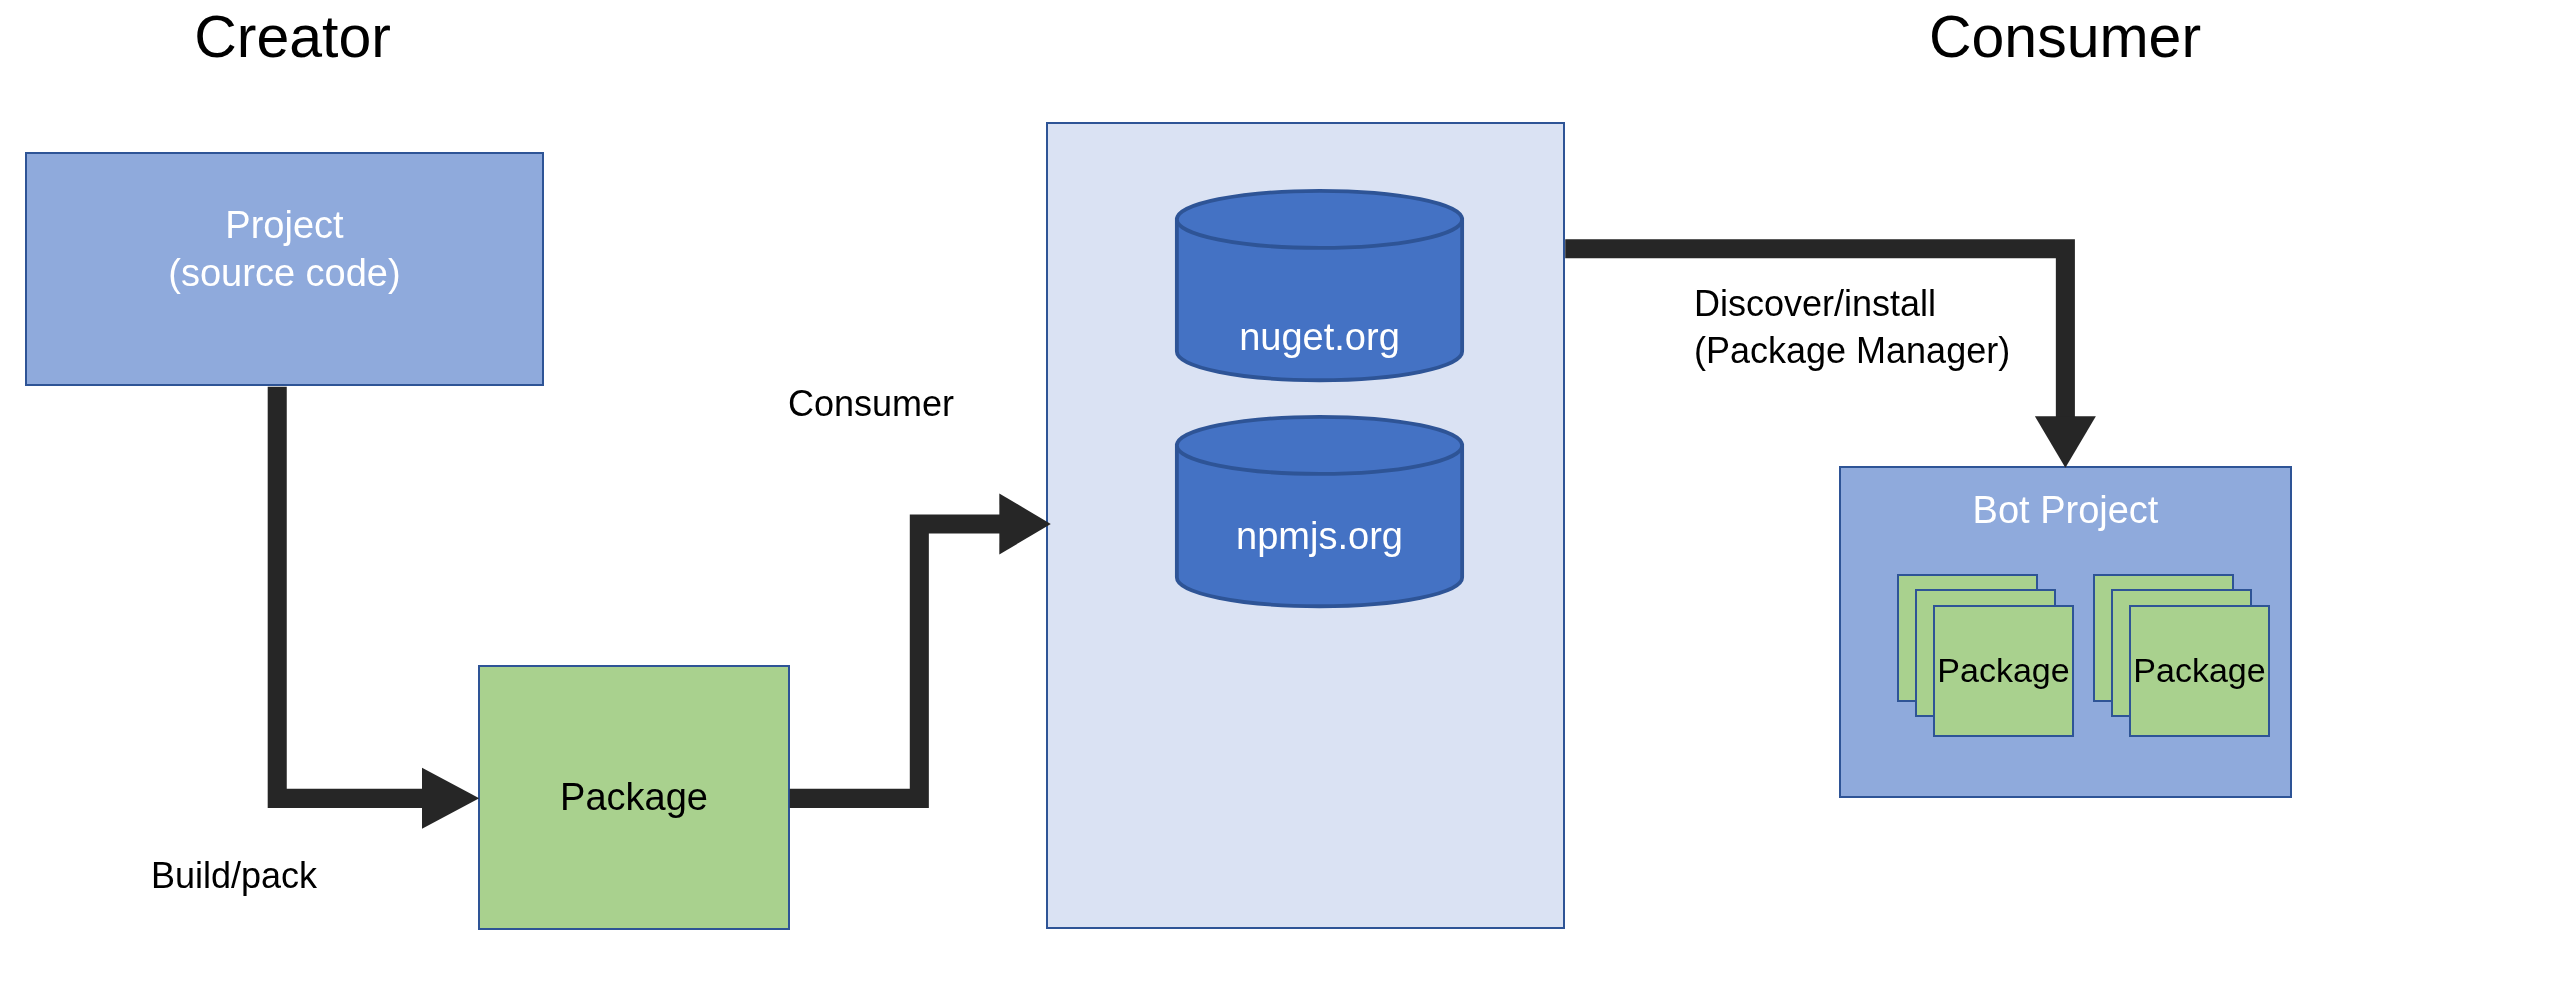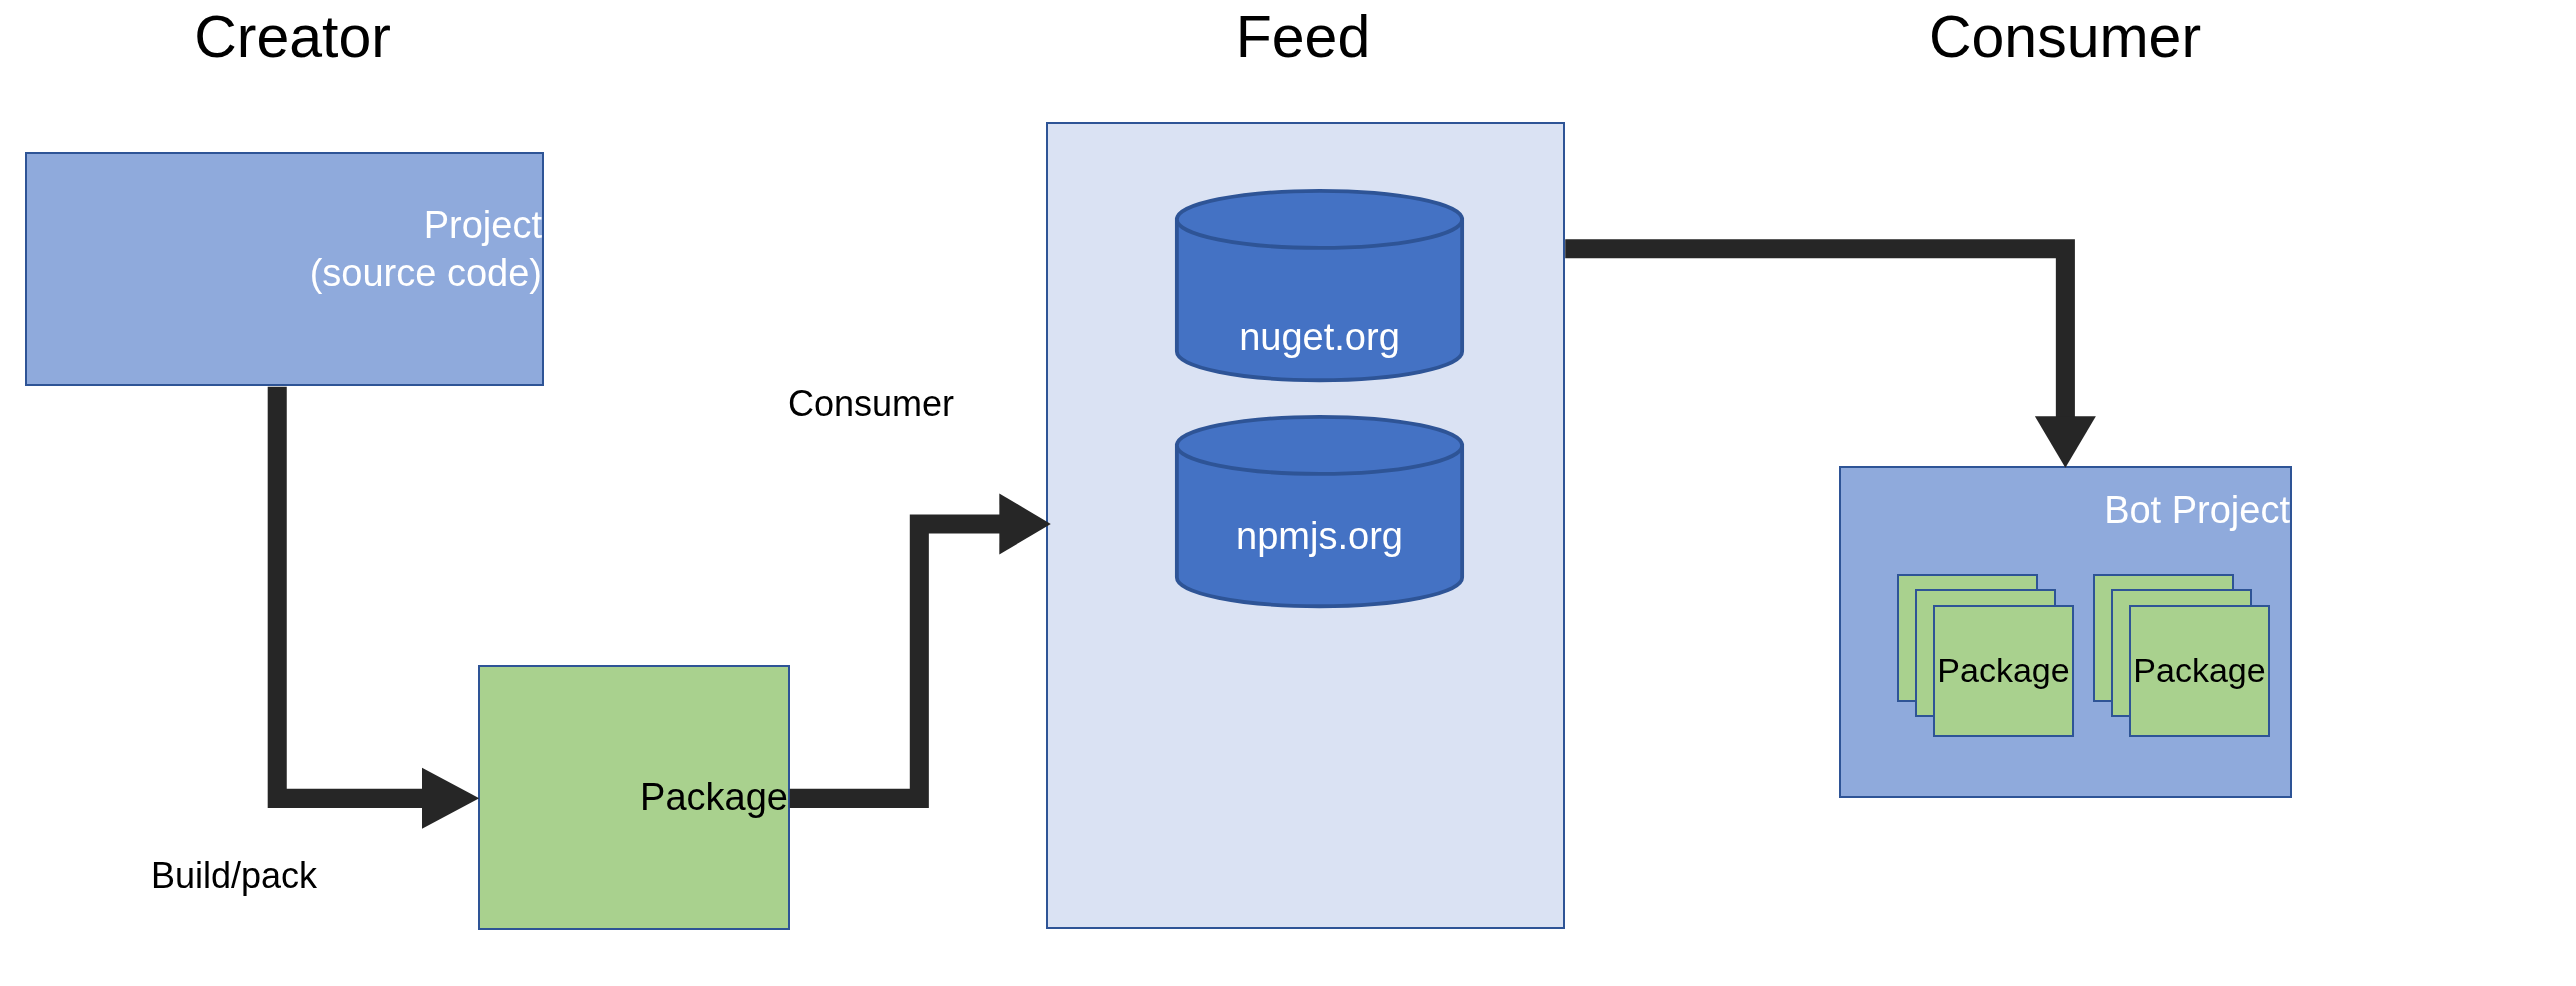--- a/index.html
+++ b/index.html
@@ -38,21 +38,21 @@
     position: absolute;
     box-sizing: border-box;
     border: 2.9px solid #2E5496;
   }
   .box-blue  { background: #8FAADC; }
   .box-green { background: #A9D18E; }
 
   .box-label {
     position: absolute;
     left: 0; right: 0;
-    text-align: right;
+    text-align: center;
     white-space: pre-line;
     line-height: 1.25;
   }
 
   
   #project-box {
     left: 25px; top: 152px; width: 519px; height: 234px;
   }
   #project-label {
     top: 48px;
@@ -150,21 +150,20 @@
   #label-publish         { left: 788px;  top: 381px; }
   #label-discover-install{ left: 1694px; top: 281px; }
 </style>
 </head>
 <body>
 
 <div class="stage">
 
   <div class="col-title" id="title-creator">Creator</div>
 
-  <div class="col-title" id="title-feed">Feed</div>
 
   <div class="col-title" id="title-consumer">Consumer</div>
 
   <div class="box" id="feed-box"></div>
 
   <div class="box box-blue" id="project-box">
     <div class="box-label" id="project-label">Project
 (source code)</div>
   </div>
 
@@ -224,15 +223,17 @@
     <g>
       <path d="M1643,261 L2168,261 L2168,446" fill="none" stroke="#262626" stroke-width="20" stroke-linejoin="miter"></path>
       <polygon points="2136,437 2168,491 2200,437" fill="#262626"></polygon>
     </g>
   </svg>
 
   <div class="edge-label" id="label-build-pack">Build/pack</div>
 
   <div class="edge-label" id="label-publish">Consumer</div>
 
+  <div class="edge-label" id="label-discover-install">Discover/install
+(Package Manager)</div>
 
 </div>
 
 
 </body></html>

